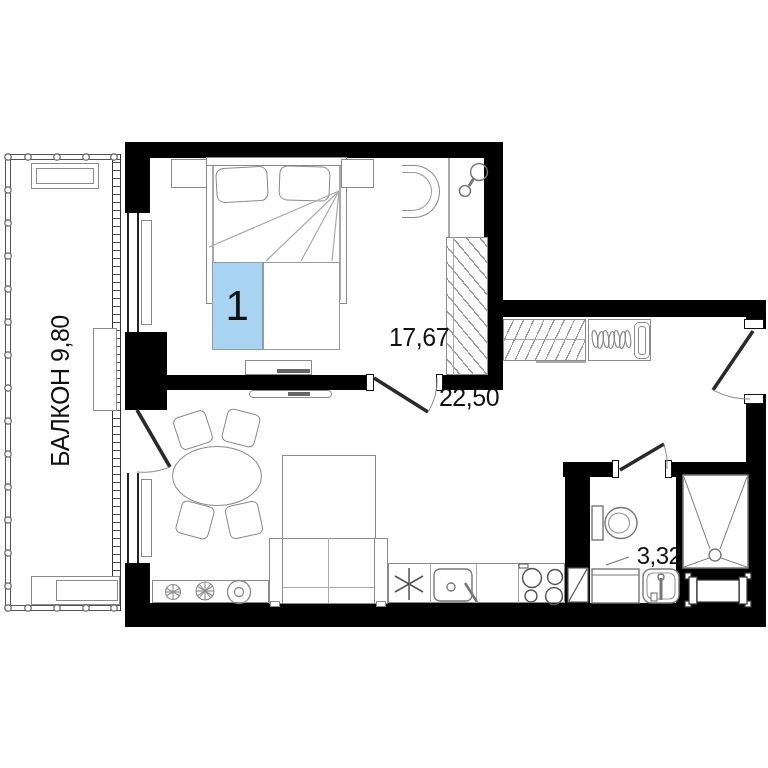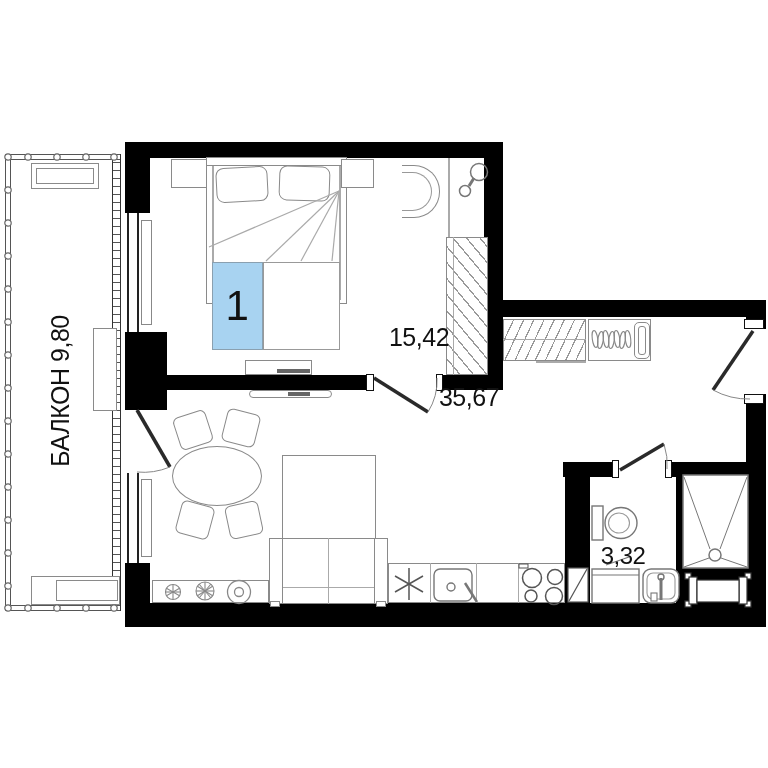--- a/index.html
+++ b/index.html
@@ -254,17 +254,17 @@
         <line x1="199" y1="598" x2="211" y2="584"></line>
     </g>
     <g stroke="#888" fill="none" stroke-width="1.3">
       <circle cx="239" cy="592" r="11.5"></circle>
       <circle cx="239" cy="592" r="4.5"></circle>
     </g>
   </svg>
 
   <div class="txt" style="left:60px;top:391px;transform:translate(-50%,-50%) rotate(-90deg);font-size:25px">БАЛКОН 9,80</div>
   <div class="txt" style="left:237px;top:306px;font-size:42px">1</div>
-  <div class="txt" style="left:419px;top:337px">15,42</div>
-  <div class="txt" style="left:469px;top:397px">35,67</div>
-  <div class="txt" style="left:623px;top:556px;font-size:24px">3,32</div>
+  <div class="txt" style="left:419px;top:337px">17,67</div>
+  <div class="txt" style="left:469px;top:397px">22,50</div>
+  <div class="txt" style="left:659px;top:556px;font-size:24px">3,32</div>
 
 </div>
 
 </body></html>

